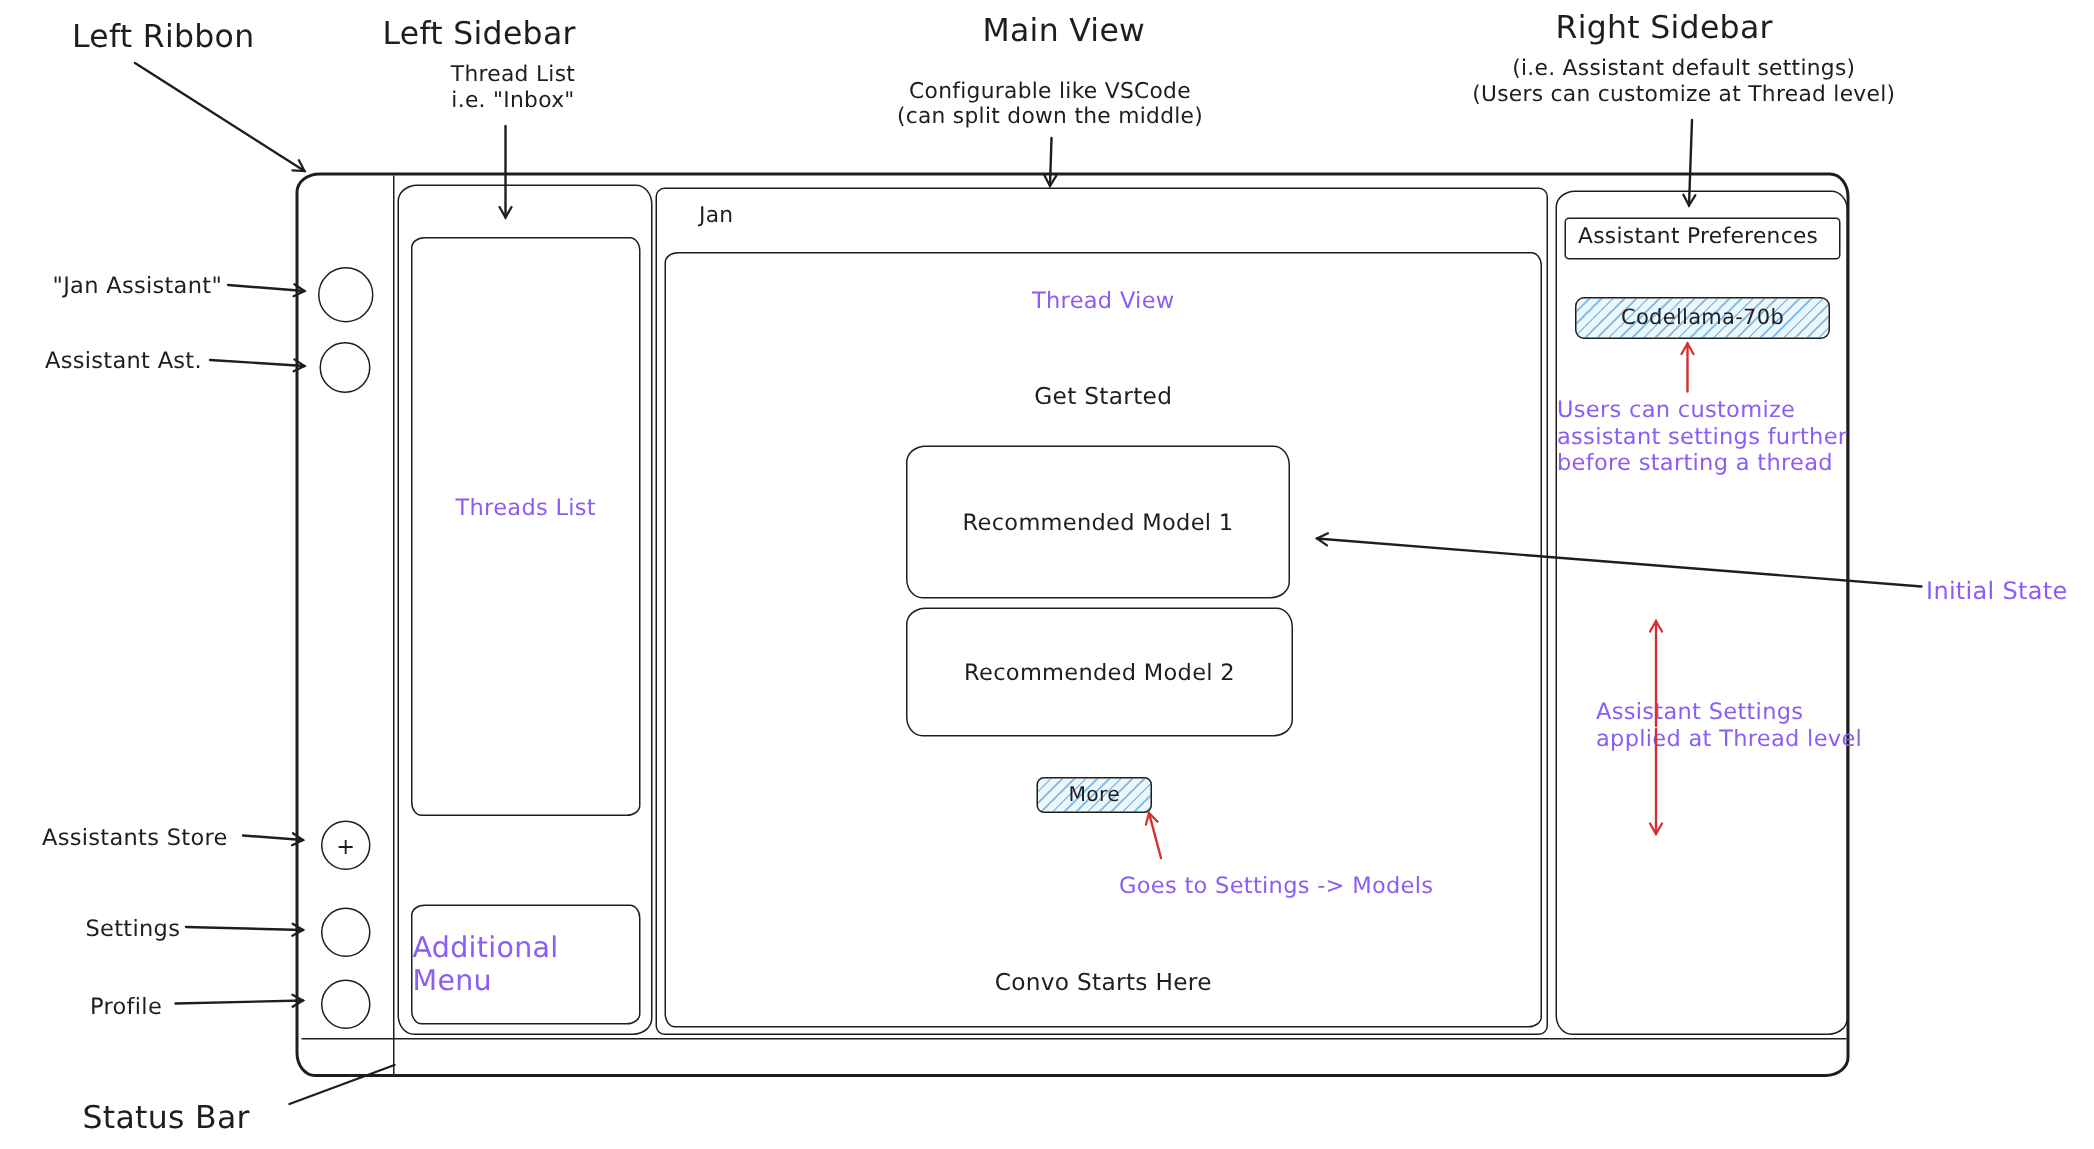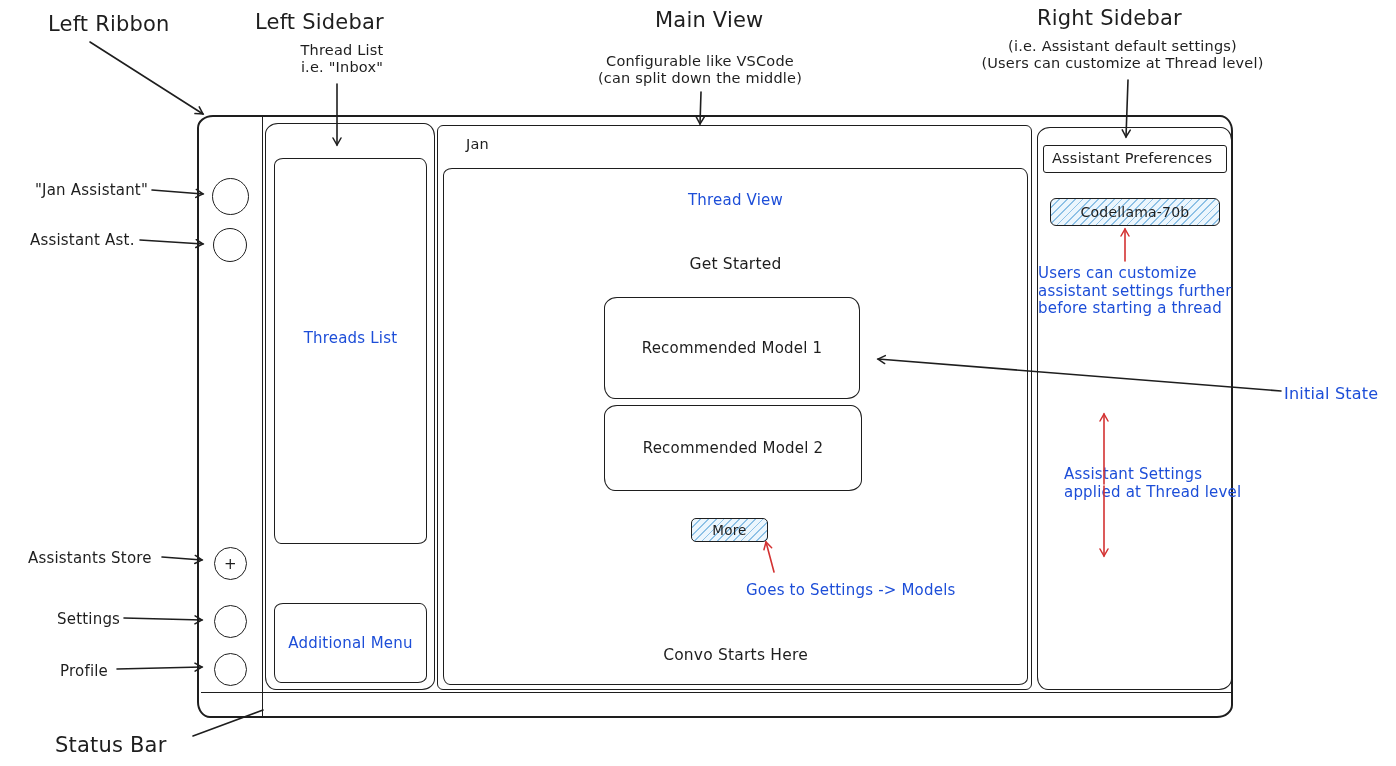--- a/index.html
+++ b/index.html
@@ -2,21 +2,21 @@
 <html><head>
 <meta charset="utf-8">
 <style>
   *{margin:0;padding:0;box-sizing:border-box}
   html,body{width:1396px;height:766px}
   body{position:relative;background:#ffffff;font-family:"DejaVu Sans",sans-serif;color:#1e1e1e;overflow:hidden;letter-spacing:.2px}
   .abs{position:absolute}
   .ttl{font-size:21px;white-space:nowrap}
   .sub{font-size:14.5px;line-height:17px;text-align:center}
   .lbl{font-size:15px;white-space:nowrap}
-  .red{color:#1d4ed8}
+  .red{color:#8b5cf6}
   .center{text-align:center}
   .box{position:absolute;border:1.7px solid #1e1e1e;background:transparent}
   .r8{border-radius:9px 7px 9px 7px/7px 9px 7px 9px}
   .r12{border-radius:13px 11px 13px 11px/11px 13px 11px 13px}
   .circle{position:absolute;border:1.7px solid #1e1e1e;border-radius:50%;background:transparent}
   .flexc{display:flex;align-items:center;justify-content:center}
   .hatch{background-color:#ecf6fd;background-image:repeating-linear-gradient(135deg,rgba(110,175,222,.75) 0 1.3px,transparent 1.3px 5.5px)}
   .window{position:absolute;left:197px;top:115px;width:1036px;height:603px;border:2px solid #1e1e1e;border-radius:16px 13px 16px 13px/13px 16px 13px 16px}
   .ribbon{position:absolute;left:0;top:0;width:64px;height:100%;border-right:1.7px solid #1e1e1e}
   svg.overlay{position:absolute;left:0;top:0;width:1396px;height:766px;pointer-events:none}
@@ -33,21 +33,21 @@
       <span>+</span>
     </div>
     <div class="circle" style="left:15px;top:488px;width:33px;height:33px"></div>
     <div class="circle" style="left:15px;top:536px;width:33px;height:33px"></div>
   </div>
 
   <div class="box r12" style="left:66px;top:6px;width:170px;height:567px">
     <div class="box r8" style="left:8px;top:34px;width:153px;height:386px">
       <div class="abs red center" style="left:0;right:0;top:170px;font-size:15px">Threads List</div>
     </div>
-    <div class="box r8 flexc red" style="left:8px;top:479px;width:153px;height:80px;font-size:15px">
+    <div class="box r8 flexc red" style="left:8px;top:479px;width:153px;height:80px;font-size:19px">
       <span>Additional Menu</span>
     </div>
   </div>
 
   <div class="box" style="left:238px;top:8px;width:595px;height:565px;border-radius:6px">
     <div class="abs" style="left:28px;top:10px;font-size:14.5px">Jan</div>
 
     <div class="box r8" style="left:5px;top:42px;width:585px;height:517px">
       <div class="abs red center" style="left:0;right:0;top:22px;font-size:15px">Thread View</div>
       <div class="abs center" style="left:0;right:0;top:86px;font-size:15.5px">Get Started</div>

